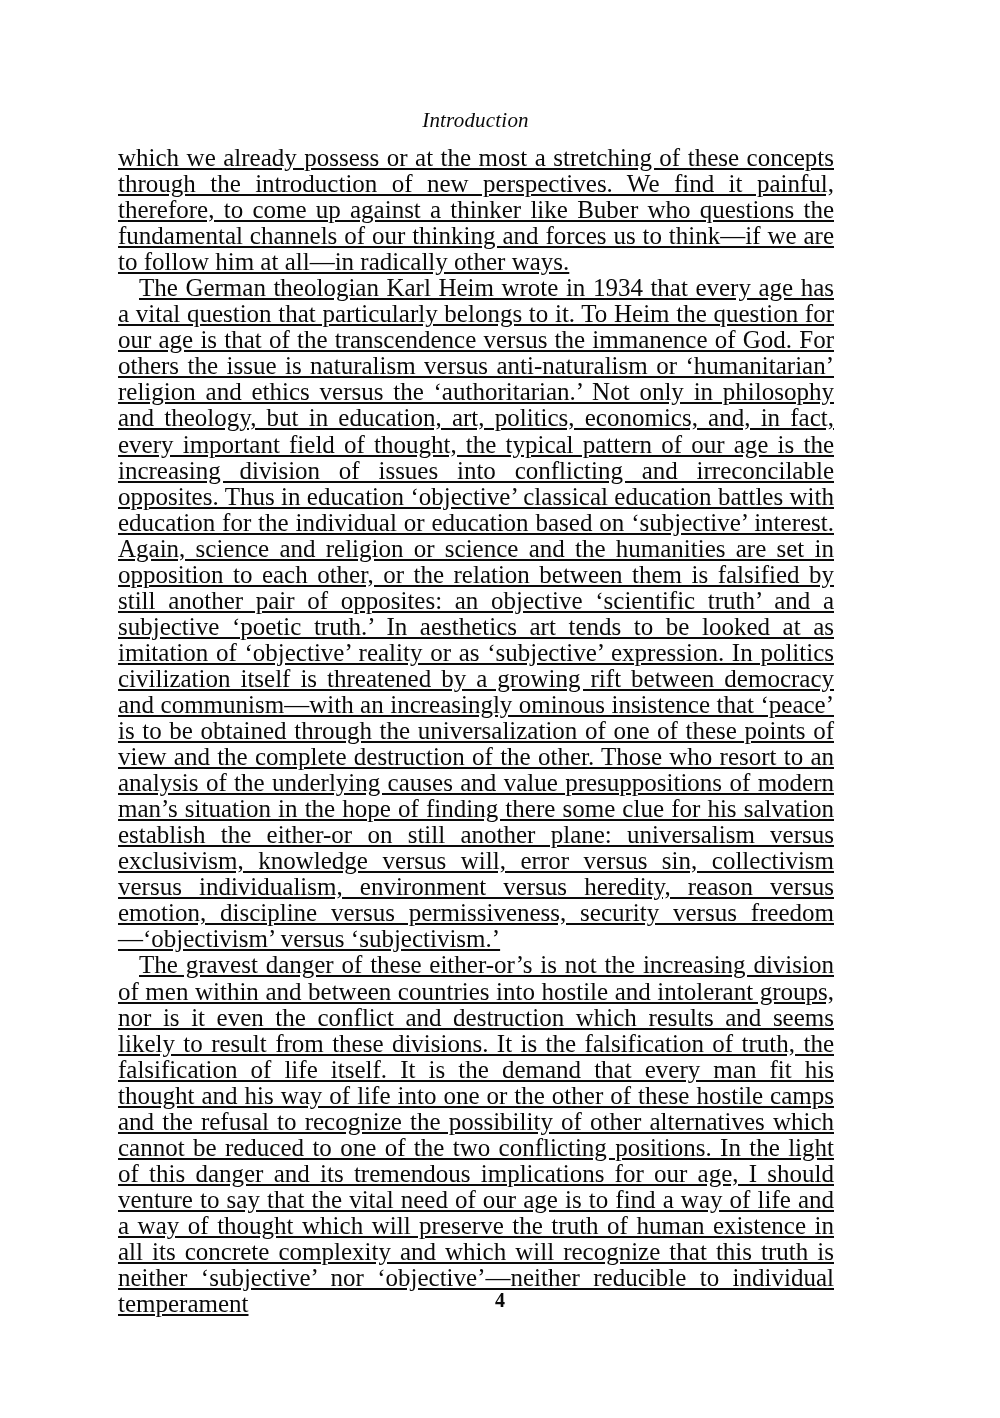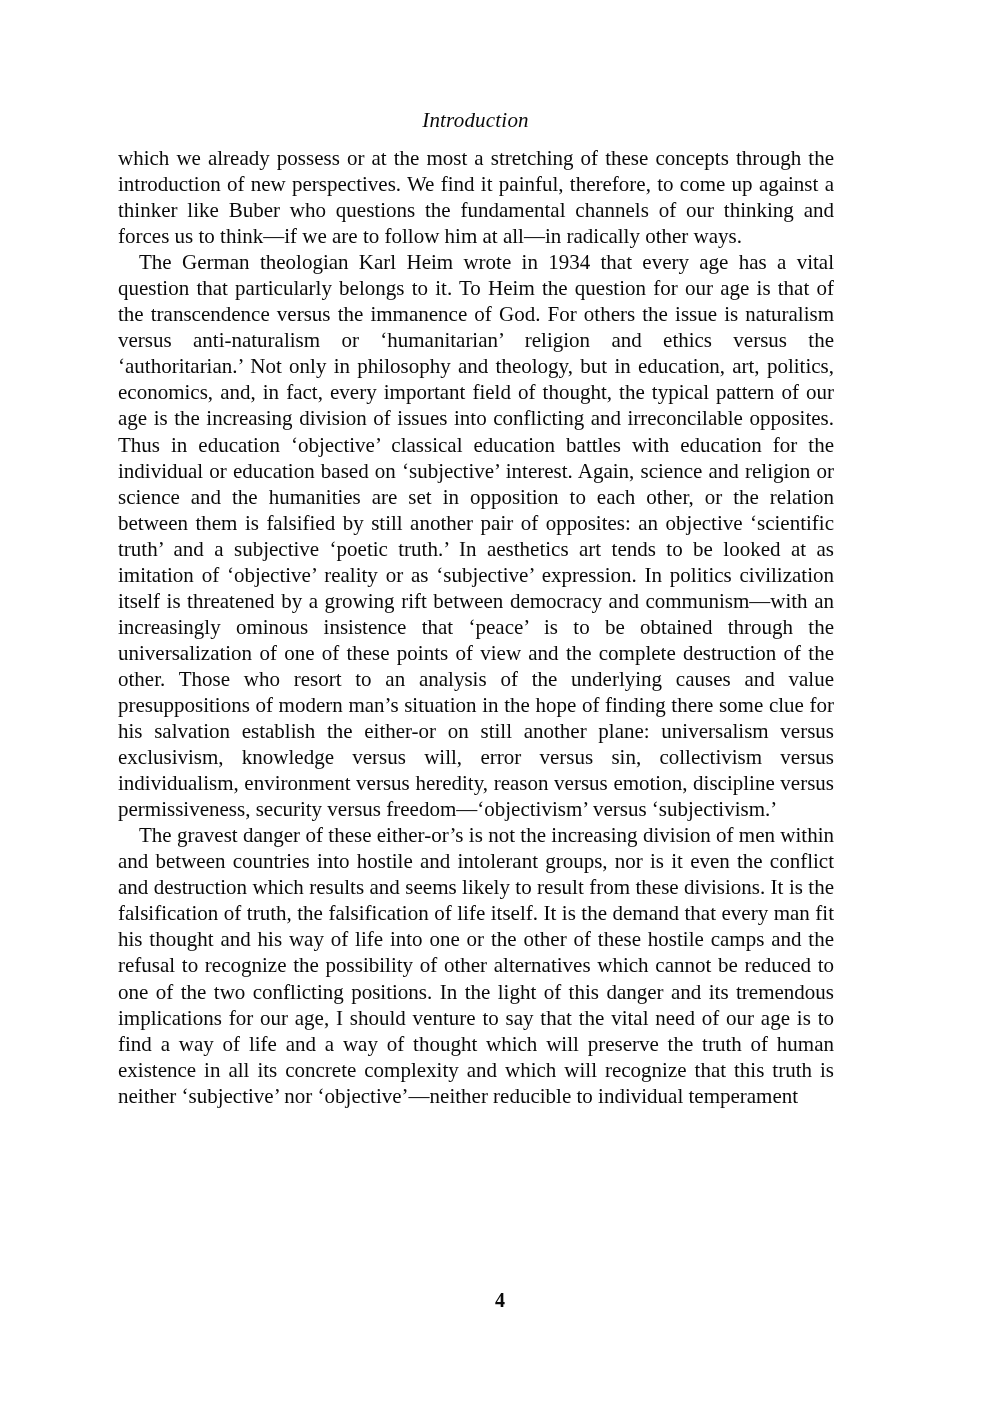--- a/index.html
+++ b/index.html
@@ -34,27 +34,28 @@
 
   .text-column {
     position: absolute;
     top: 145px;
     left: 118px;
     width: 716px;
   }
 
   .para {
     margin: 0;
-    font-size: 21px;
+    font-size: 25px;
     line-height: 26.05px;
     text-align: justify;
     text-justify: inter-word;
     text-indent: 21px;
     hyphens: none;
     word-spacing: 0px;
+    text-decoration: underline;
   }
 
   .para.no-indent {
     text-indent: 0;
   }
 
   .folio {
     position: absolute;
     top: 1288px;
     left: 0;

